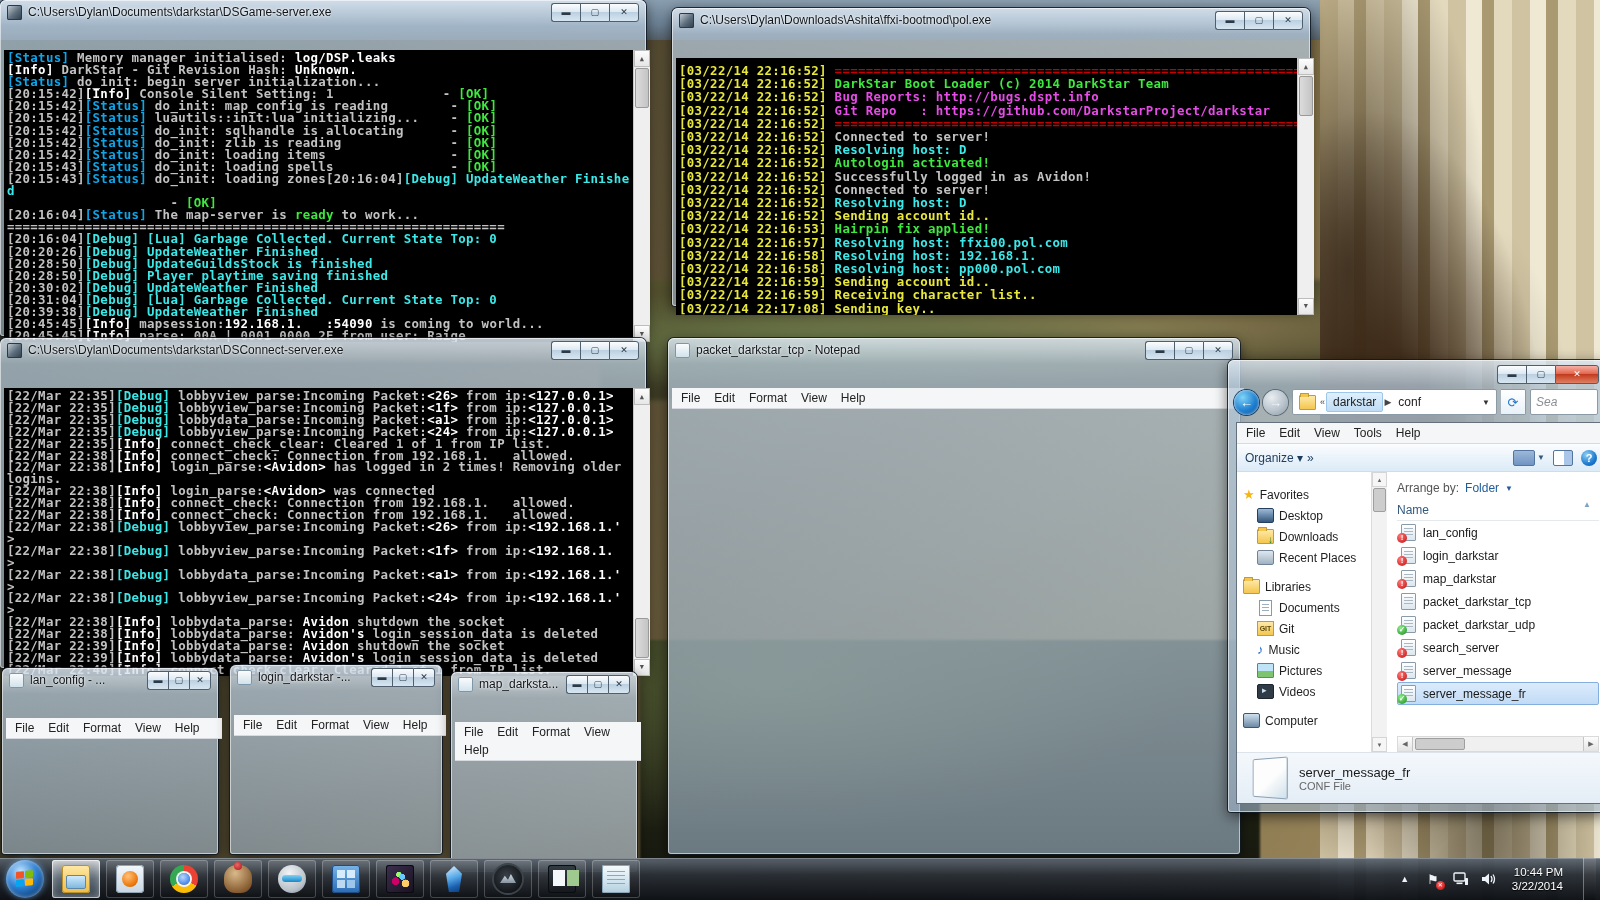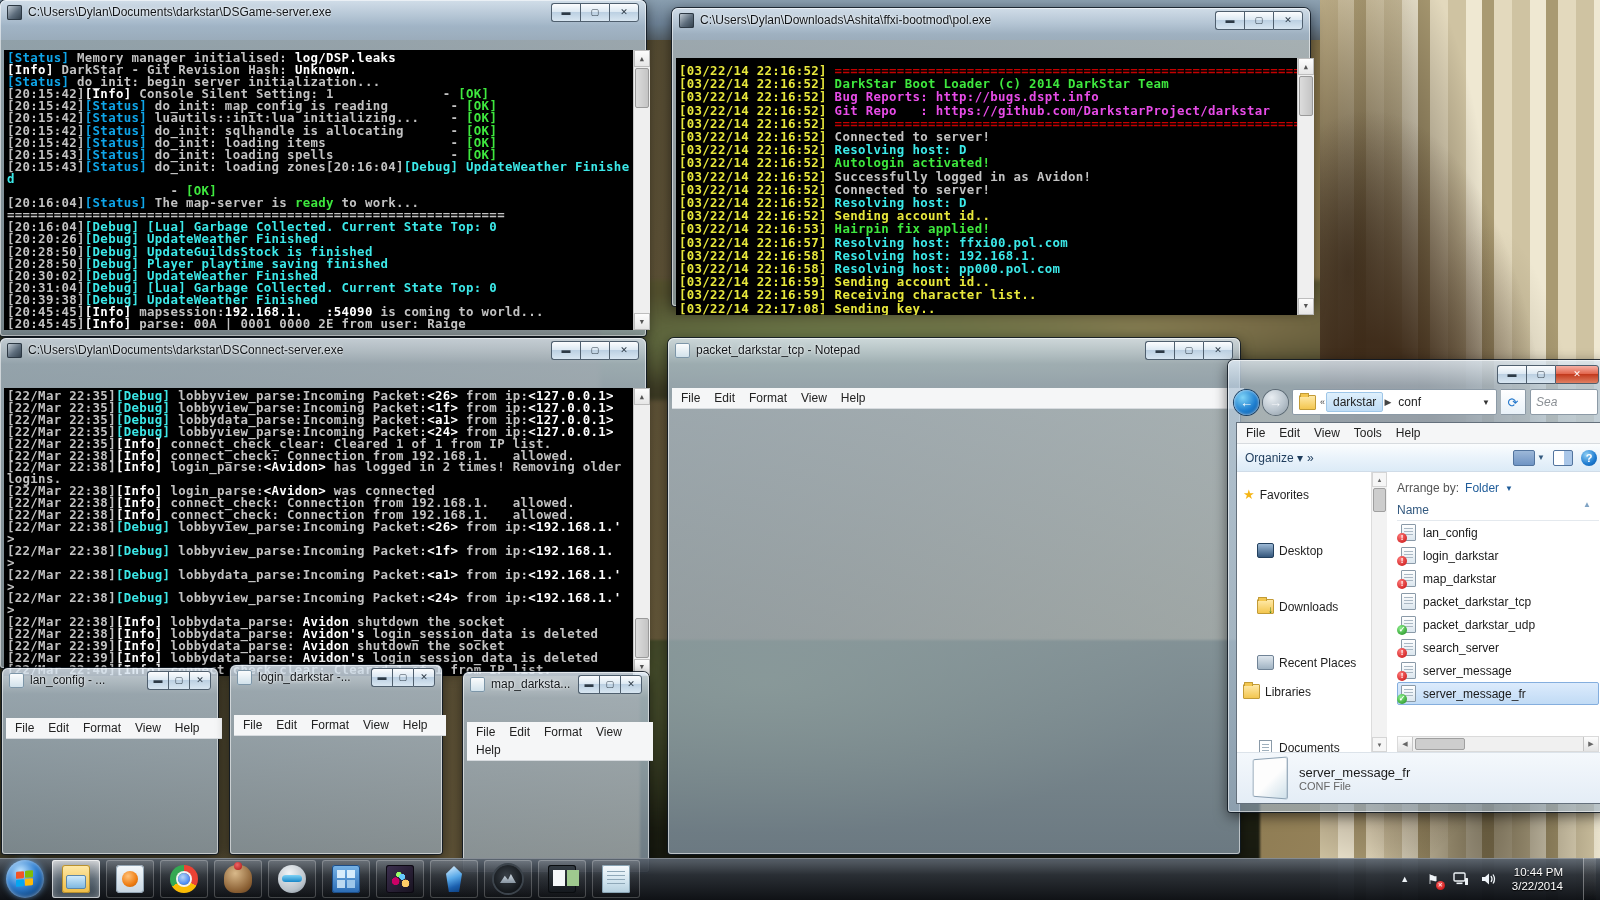--- a/index.html
+++ b/index.html
@@ -74,21 +74,21 @@
   .searchbox{width:56px;height:24px;background:#fff;border:1px solid #8c9aa6;border-radius:2px;display:flex;align-items:center;padding:0 5px;color:#8a8f94;font-style:italic;font-size:12px;flex:0 0 auto;}
   .exclient{position:absolute;left:8px;right:0px;bottom:8px;top:62px;background:#fff;border:1px solid #64707c;display:flex;flex-direction:column;overflow:hidden;}
   .toolbar{height:27px;background:linear-gradient(180deg,#fbfdfe,#eaf3fb 50%,#dcebf7);border-bottom:1px solid #d0dce8;display:flex;align-items:center;padding:0 8px;gap:4px;font-size:12px;color:#1e3c5c;}
   .tb-right{margin-left:auto;display:flex;align-items:center;gap:8px;}
   .viewsicon{width:20px;height:14px;background:linear-gradient(180deg,#9db8d9,#6f94c4);border:1px solid #52749e;border-radius:2px;}
   .paneicon{width:18px;height:14px;border:1px solid #52749e;border-radius:2px;background:linear-gradient(90deg,#fff 55%,#a9c6e8 55%);}
   .helpicon{width:16px;height:16px;border-radius:50%;background:radial-gradient(circle at 35% 30%,#8fd0f5,#1d7ad0 60%,#0c539c);color:#fff;font-size:11px;font-weight:bold;display:flex;align-items:center;justify-content:center;}
   .panes{flex:1;display:flex;min-height:0;}
   .navpane{width:128px;padding:4px 0 0 6px;font-size:12px;color:#1e1e1e;overflow:hidden;}
   .navrow{display:flex;align-items:center;gap:5px;height:21px;white-space:nowrap;}
-  .nind{padding-left:14px;margin-top:35px;}
+  .nind{padding-left:14px;}
   .nsec{margin-top:8px;}
   .navsb{width:15px;background:#f2f2f2;border-left:1px solid #dcdcdc;display:flex;flex-direction:column;}
   .filepane{flex:1;display:flex;flex-direction:column;padding:4px 6px 0 10px;min-width:0;}
   .arrange{font-size:12px;color:#1f3d6d;display:flex;gap:6px;align-items:center;height:24px;}
   .arrange .lab{color:#555;}
   .colhead{font-size:12px;color:#33597f;border-bottom:1px solid #e4e9ee;height:20px;display:flex;align-items:center;position:relative;}
   .colhead .sort{position:absolute;right:8px;top:0;color:#7fa3c4;font-size:8px;}
   .frow{display:flex;align-items:center;gap:7px;height:21px;font-size:12px;color:#1a1a1a;padding:0 3px;border:1px solid transparent;}
   .frow.sel{background:linear-gradient(180deg,#dcebfc,#c1dbf5);border:1px solid #84aede;border-radius:2px;}
   .fico{width:13px;height:15px;background:linear-gradient(180deg,#fff,#dbe6ee);border:1px solid #8a9aa8;border-radius:1px;position:relative;flex:0 0 auto;}
@@ -183,20 +183,21 @@
     </div>
     <div class="client console con-ds" style="top:26px;">
       <div>
           <div class="cline"><span class="cc-r">[Status]</span><span class="cc-w"> Memory manager initialised: </span><span class="cc-W">log/DSP.leaks</span></div>
           <div class="cline"><span class="cc-W">[Info]</span><span class="cc-w"> DarkStar - Git Revision Hash: </span><span class="cc-W">Unknown.</span></div>
           <div class="cline"><span class="cc-r">[Status]</span><span class="cc-w"> do_init: begin server initialization...</span></div>
           <div class="cline"><span class="cc-w">[20:15:42]</span><span class="cc-W">[Info]</span><span class="cc-w"> Console Silent Setting: 1              - </span><span class="cc-g">[OK]</span></div>
           <div class="cline"><span class="cc-w">[20:15:42]</span><span class="cc-r">[Status]</span><span class="cc-w"> do_init: map_config is reading        - </span><span class="cc-g">[OK]</span></div>
           <div class="cline"><span class="cc-w">[20:15:42]</span><span class="cc-r">[Status]</span><span class="cc-w"> luautils::init:lua initializing...    - </span><span class="cc-g">[OK]</span></div>
           <div class="cline"><span class="cc-w">[20:15:42]</span><span class="cc-r">[Status]</span><span class="cc-w"> do_init: sqlhandle is allocating      - </span><span class="cc-g">[OK]</span></div>
+          <div class="cline"><span class="cc-w">[20:15:42]</span><span class="cc-r">[Status]</span><span class="cc-w"> do_init: zlib is reading              - </span><span class="cc-g">[OK]</span></div>
           <div class="cline"><span class="cc-w">[20:15:42]</span><span class="cc-r">[Status]</span><span class="cc-w"> do_init: loading items                - </span><span class="cc-g">[OK]</span></div>
           <div class="cline"><span class="cc-w">[20:15:43]</span><span class="cc-r">[Status]</span><span class="cc-w"> do_init: loading spells               - </span><span class="cc-g">[OK]</span></div>
           <div class="cline"><span class="cc-w">[20:15:43]</span><span class="cc-r">[Status]</span><span class="cc-w"> do_init: loading zones</span><span class="cc-w">[20:16:04]</span><span class="cc-c">[Debug] UpdateWeather Finishe</span></div>
           <div class="cline"><span class="cc-c">d</span></div>
           <div class="cline"><span class="cc-w">                     - </span><span class="cc-g">[OK]</span></div>
           <div class="cline"><span class="cc-w">[20:16:04]</span><span class="cc-r">[Status]</span><span class="cc-w"> The map-server is </span><span class="cc-g">ready</span><span class="cc-w"> to work...</span></div>
           <div class="cline"><span class="cc-w">================================================================</span></div>
           <div class="cline"><span class="cc-w">[20:16:04]</span><span class="cc-c">[Debug] [Lua] Garbage Collected. Current State Top: 0</span></div>
           <div class="cline"><span class="cc-w">[20:20:26]</span><span class="cc-c">[Debug] UpdateWeather Finished</span></div>
           <div class="cline"><span class="cc-w">[20:28:50]</span><span class="cc-c">[Debug] UpdateGuildsStock is finished</span></div>
@@ -563,21 +564,21 @@
       <div class="vsb" style="top:22px;">
 
         <div style="height:54px;"></div>
 
         <div class="sp"></div>
 
       </div>
     </div>
   </div>
 
-  <div class="win" style="left:463px;top:672px;width:186px;height:200px;z-index:7;">
+  <div class="win" style="left:451px;top:672px;width:186px;height:200px;z-index:7;">
     <div class="tbar">
       <div class="wicon i-note"></div>
       <div class="wtitle">map_darksta...</div>
       <div class="caps">
         <div class="cap" style="width:20px">▬</div>
         <div class="cap" style="width:20px">▢</div>
         <div class="cap" style="width:20px">✕</div>
       </div>
     </div>
     <div class="client npad small" style="top:26px;">

